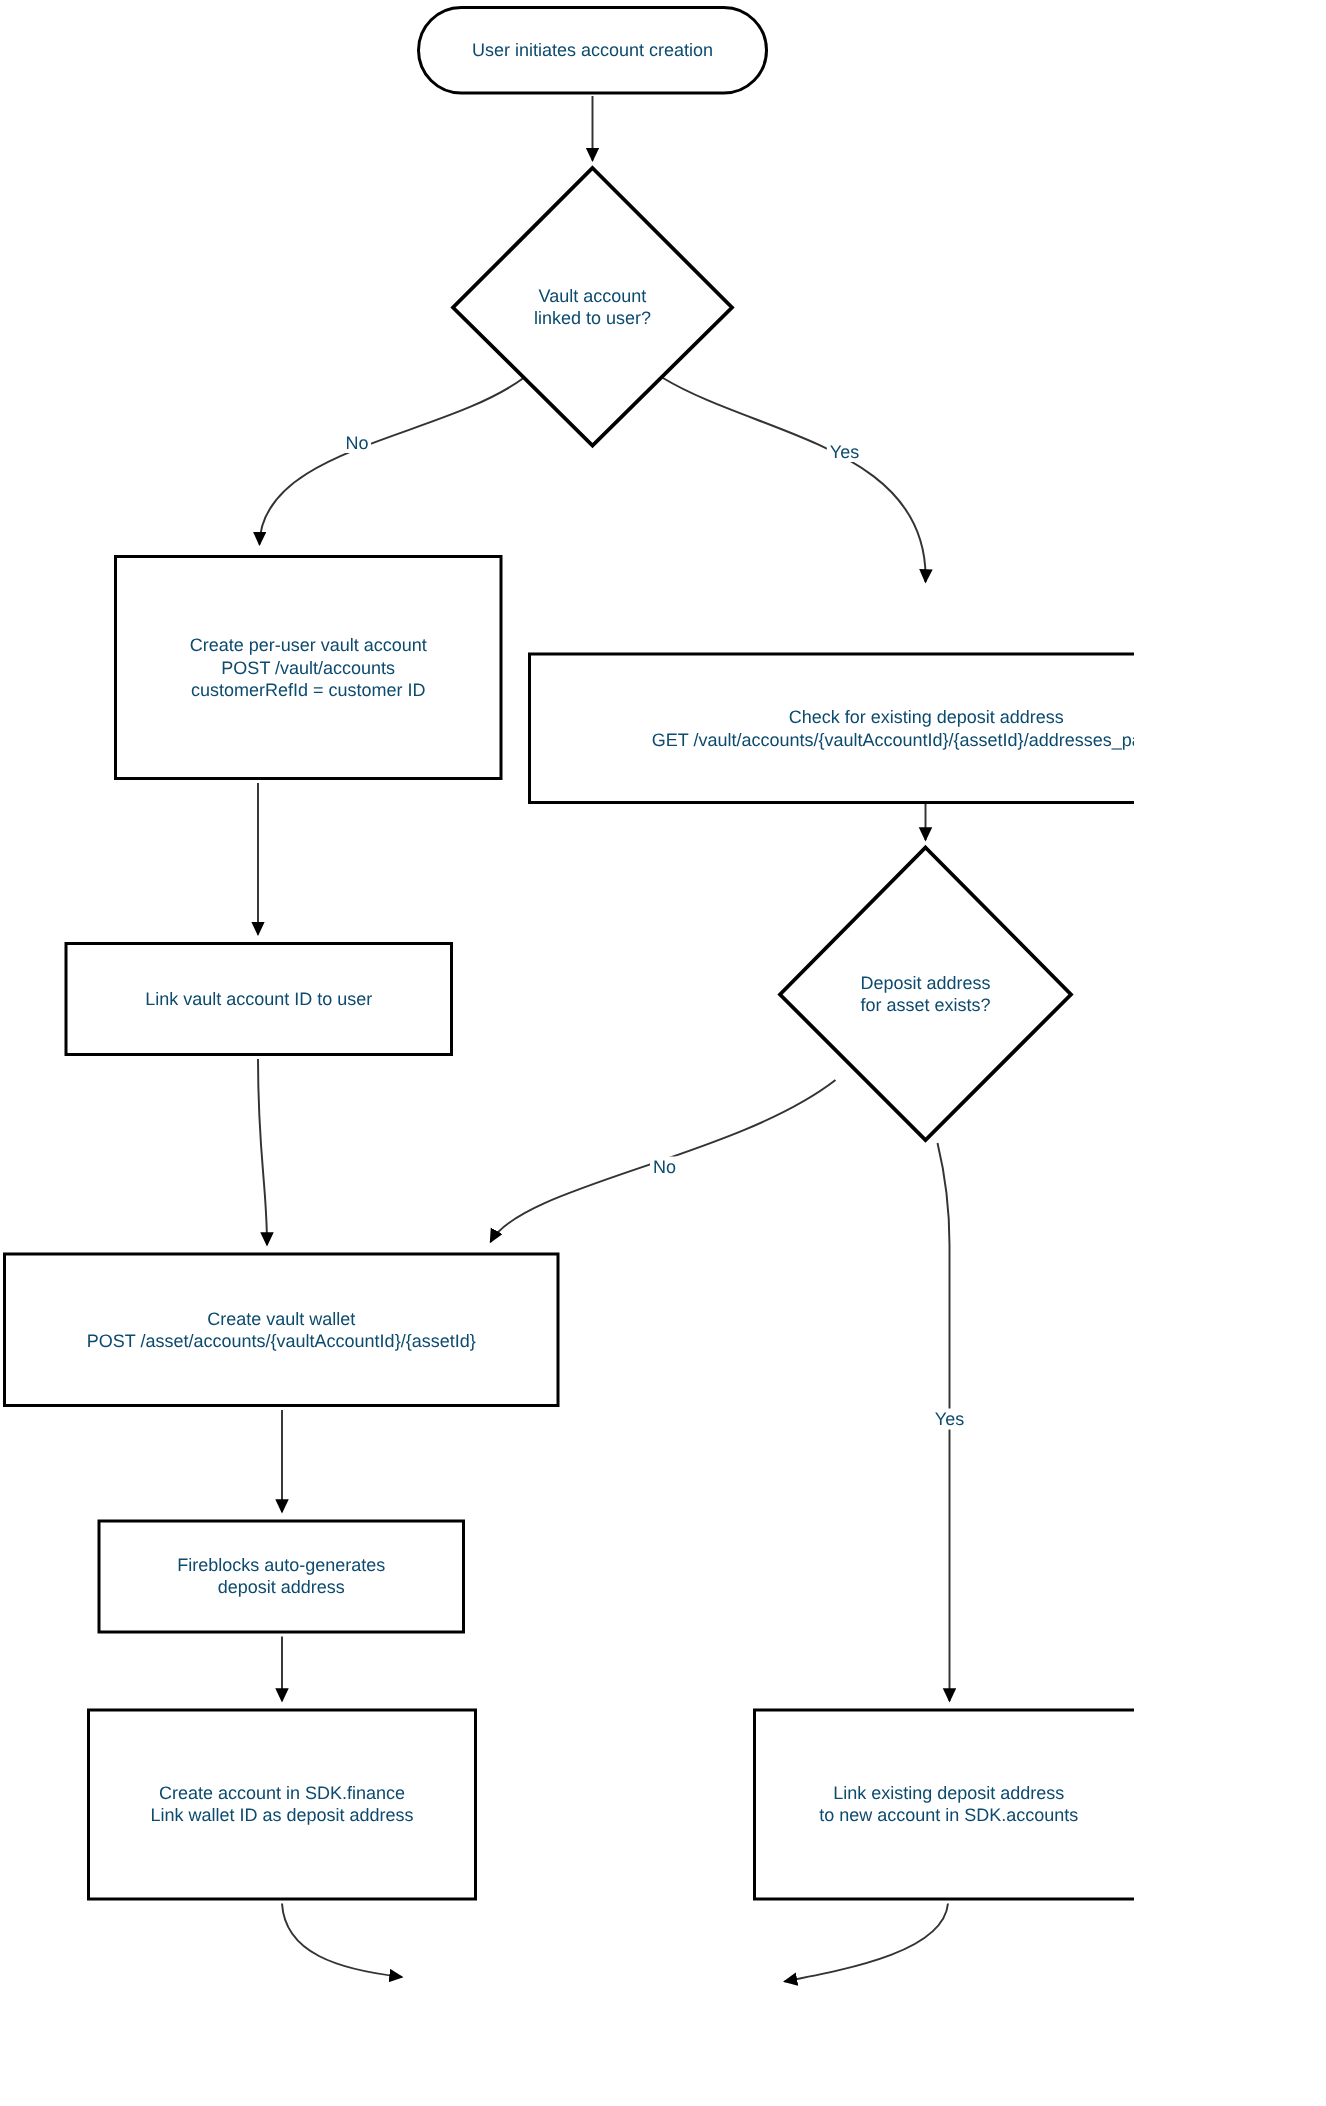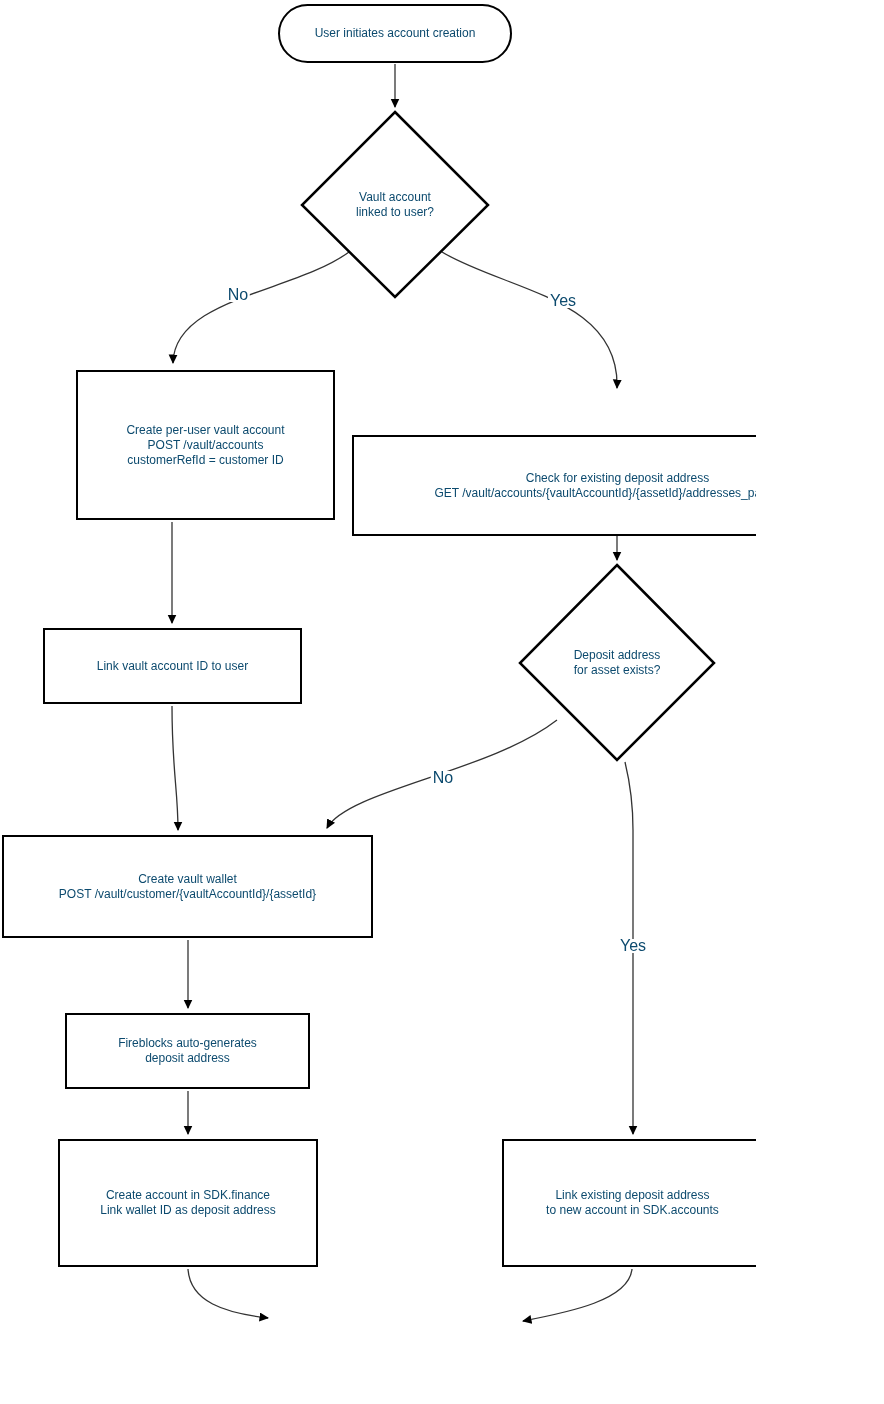--- a/index.html
+++ b/index.html
@@ -38,21 +38,21 @@
     align-items: center;
     justify-content: center;
     text-align: center;
     font-size: 12px;
     line-height: 15px;
     white-space: pre-line;
     background: transparent;
   }
   .edge-label {
     position: absolute;
-    font-size: 16px;
+    font-size: 12px;
     line-height: 14px;
     background: #ffffff;
     padding: 0 2px;
     transform: translate(-50%, -50%);
   }
 </style>
 </head>
 <body>
 
 <div id="canvas">
@@ -96,21 +96,21 @@
 
   <div class="node" style="left:352px; top:394px; width:531px; height:101px;margin-top:41px;">Check for existing deposit address
 GET /vault/accounts/{vaultAccountId}/{assetId}/addresses_paginated</div>
 
   <div class="node" style="left:43px; top:628px; width:259px; height:76px;">Link vault account ID to user</div>
 
   <div class="diamond-label" style="left:537px; top:633px; width:160px; height:60px;">Deposit address
 for asset exists?</div>
 
   <div class="node" style="left:2px; top:835px; width:371px; height:103px;">Create vault wallet
-POST /vault/customer/{vaultAccountId}/{assetId}</div>
+POST /asset/accounts/{vaultAccountId}/{assetId}</div>
 
   <div class="node" style="left:65px; top:1013px; width:245px; height:76px;">Fireblocks auto-generates
 deposit address</div>
 
   <div class="node" style="left:58px; top:1139px; width:260px; height:128px;">Create account in SDK.finance
 Link wallet ID as deposit address</div>
 
   <div class="node" style="left:502px; top:1139px; width:261px; height:128px;">Link existing deposit address
 to new account in SDK.accounts</div>
 

